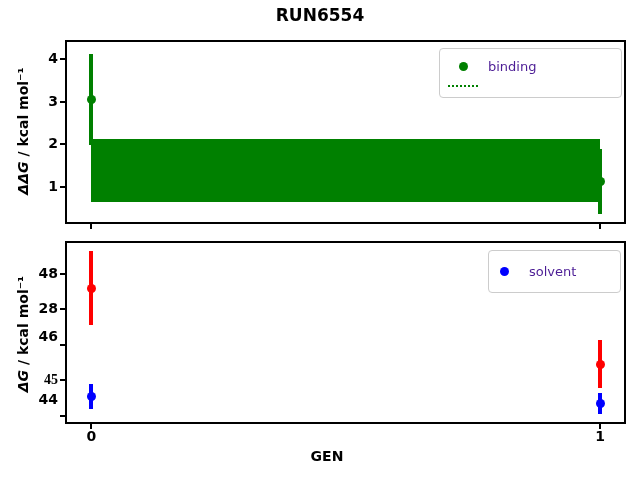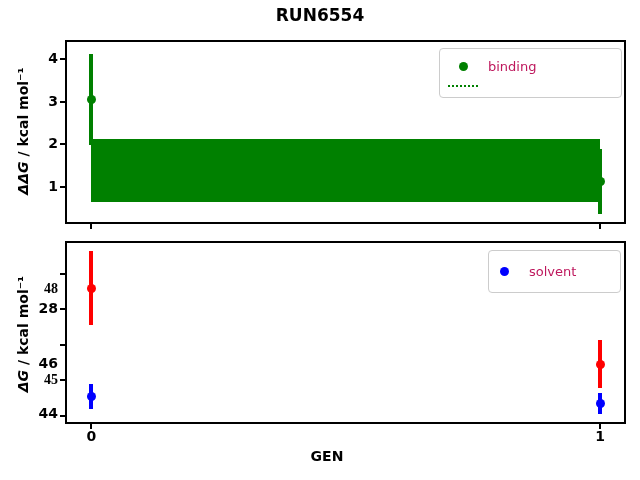--- a/index.html
+++ b/index.html
@@ -44,21 +44,21 @@
   .legend {
     position: absolute; background: #ffffff; border: 1px solid #cccccc; border-radius: 4px;
     display: flex; flex-direction: column; justify-content: space-evenly;
   }
   .legend-top    { left: 439px; top: 48px;  width: 183px; height: 50px; padding-left: 8px; }
   .legend-bottom { left: 488px; top: 250px; width: 133px; height: 43px; }
   .lrow { display: flex; align-items: center; gap: 10px; }
   .lhandle { width: 30px; display: flex; align-items: center; justify-content: center; flex: none; }
   .ldot { width: 9px; height: 9px; border-radius: 50%; display: inline-block; }
   .ldotted { width: 30px; height: 0; border-top: 2px dotted #008000; display: inline-block; }
-  .llabel { font-size: 13px; color: #be185d; white-space: nowrap; }
+  .llabel { font-size: 13px; color: #4c1d95; white-space: nowrap; }
 </style>
 </head>
 <body>
 
 <div class="figure">
 
   <div class="fig-title">RUN6554</div>
 
   <div class="axes axes-top"></div>
   <div class="axes axes-bottom"></div>
@@ -73,29 +73,29 @@
       <div class="tick" style="left: 60px; top: 58.0213px; width: 5px; height: 2px;"></div>
       <div class="ticklabel ylab" style="left: 0px; top: 50.0213px; width: 58px;">4</div>
       <div class="tick" style="left: 90.4164px; top: 224px; width: 2px; height: 5px;"></div>
       <div class="tick" style="left: 599.092px; top: 224px; width: 2px; height: 5px;"></div>
       <div class="band" style="left: 91.4164px; top: 139.447px; width: 508.676px; height: 62.9787px; background: rgb(0, 128, 0);"></div>
       <div class="ebar" style="left: 89.4164px; top: 54.3404px; width: 4px; height: 90.2128px; background: rgb(0, 128, 0);"></div>
       <div class="ebar" style="left: 598.092px; top: 149.234px; width: 4px; height: 64.6809px; background: rgb(0, 128, 0);"></div>
       <div class="marker" style="left: 86.9164px; top: 94.9468px; background: rgb(0, 128, 0);"></div>
       <div class="marker" style="left: 595.592px; top: 177.074px; background: rgb(0, 128, 0);"></div>
       <div class="tick" style="left: 60px; top: 414.62px; width: 5px; height: 2px;"></div>
-      <div class="ticklabel ylab" style="left: 0px; top: 405px; width: 58px;">44</div>
+      <div class="ticklabel ylab" style="left: 0px; top: 391px; width: 58px;">44</div>
       <div class="tick" style="left: 60px; top: 379.174px; width: 5px; height: 2px;"></div>
       <div class="ticklabel ylab" style="left: 0px; top: 371.174px; width: 58px; font-family: Liberation Serif, serif;">45</div>
       <div class="tick" style="left: 60px; top: 343.729px; width: 5px; height: 2px;"></div>
-      <div class="ticklabel ylab" style="left: 0px; top: 355px; width: 58px; padding-left: 12px;">46</div>
+      <div class="ticklabel ylab" style="left: 0px; top: 328px; width: 58px; padding-left: 12px;">46</div>
       <div class="tick" style="left: 60px; top: 308.283px; width: 5px; height: 2px;"></div>
       <div class="ticklabel ylab" style="left: 0px; top: 300.283px; width: 58px;">28</div>
       <div class="tick" style="left: 60px; top: 272.838px; width: 5px; height: 2px;"></div>
-      <div class="ticklabel ylab" style="left: 0px; top: 280px; width: 58px; font-family: Liberation Serif, serif;">48</div>
+      <div class="ticklabel ylab" style="left: 0px; top: 265px; width: 58px;">48</div>
       <div class="tick" style="left: 90.4164px; top: 424px; width: 2px; height: 5px;"></div>
       <div class="ticklabel xlab" style="left: 71.4164px; top: 428px; width: 40px;">0</div>
       <div class="tick" style="left: 599.092px; top: 424px; width: 2px; height: 5px;"></div>
       <div class="ticklabel xlab" style="left: 580.092px; top: 428px; width: 40px;">1</div>
       <div class="ebar" style="left: 89.4164px; top: 383.719px; width: 4px; height: 24.8119px; background: rgb(0, 0, 255);"></div>
       <div class="ebar" style="left: 598.092px; top: 392.58px; width: 4px; height: 21.2673px; background: rgb(0, 0, 255);"></div>
       <div class="marker" style="left: 86.9164px; top: 391.625px; background: rgb(0, 0, 255);"></div>
       <div class="marker" style="left: 595.592px; top: 398.714px; background: rgb(0, 0, 255);"></div>
       <div class="ebar" style="left: 89.4164px; top: 250.798px; width: 4px; height: 74.4356px; background: rgb(255, 0, 0);"></div>
       <div class="ebar" style="left: 598.092px; top: 340.121px; width: 4px; height: 48.2059px; background: rgb(255, 0, 0);"></div>

